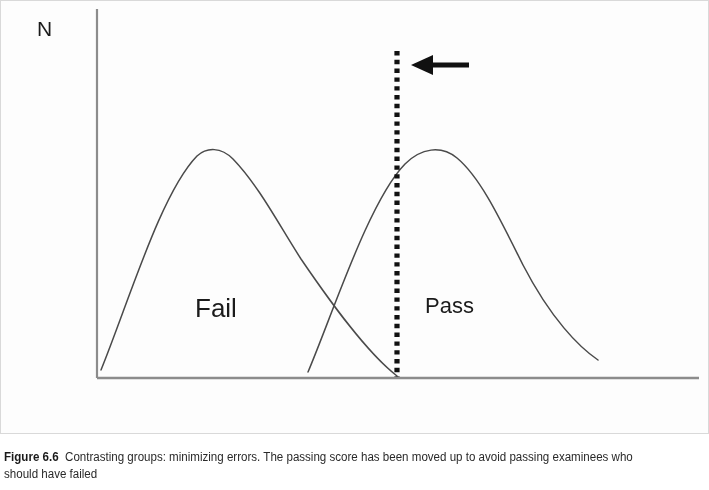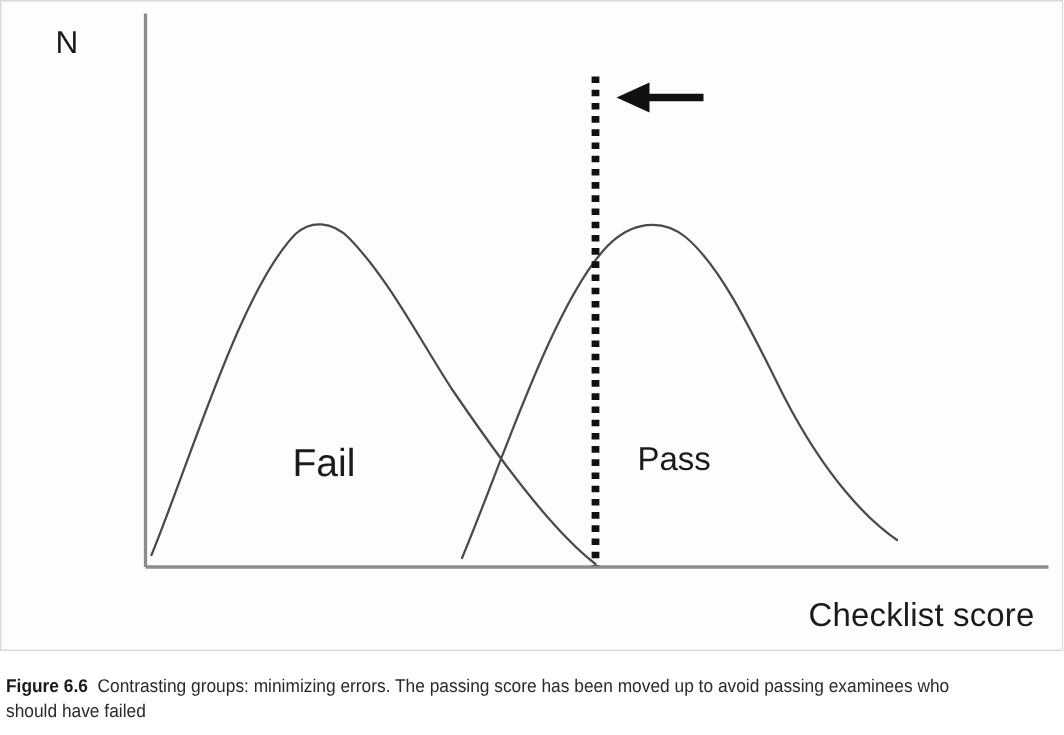--- a/index.html
+++ b/index.html
@@ -137,21 +137,20 @@
       <line x1="396" y1="50" x2="396" y2="376" stroke="#111111" stroke-width="5.2" stroke-dasharray="4.4 4.4" stroke-linecap="butt"></line>
 
       <g>
         <line x1="468" y1="64" x2="428" y2="64" stroke="#111111" stroke-width="5" stroke-linecap="butt"></line>
         <polygon points="410,64 432,54 432,74" fill="#111111"></polygon>
       </g>
     </svg>
 
     <div class="plot-text" id="y-axis-label">N</div>
 
-    <div class="plot-text" id="x-axis-label">Checklist score</div>
 
     <div class="plot-text" id="fail-label">Fail</div>
 
     <div class="plot-text" id="pass-label">Pass</div>
 
 
   </div>
 
   <div id="caption"><span class="cap-label">Figure 6.6</span><span class="cap-body">&nbsp;&nbsp;Contrasting groups: minimizing errors. The passing score has been moved up to avoid passing examinees who should have failed</span></div>
 

